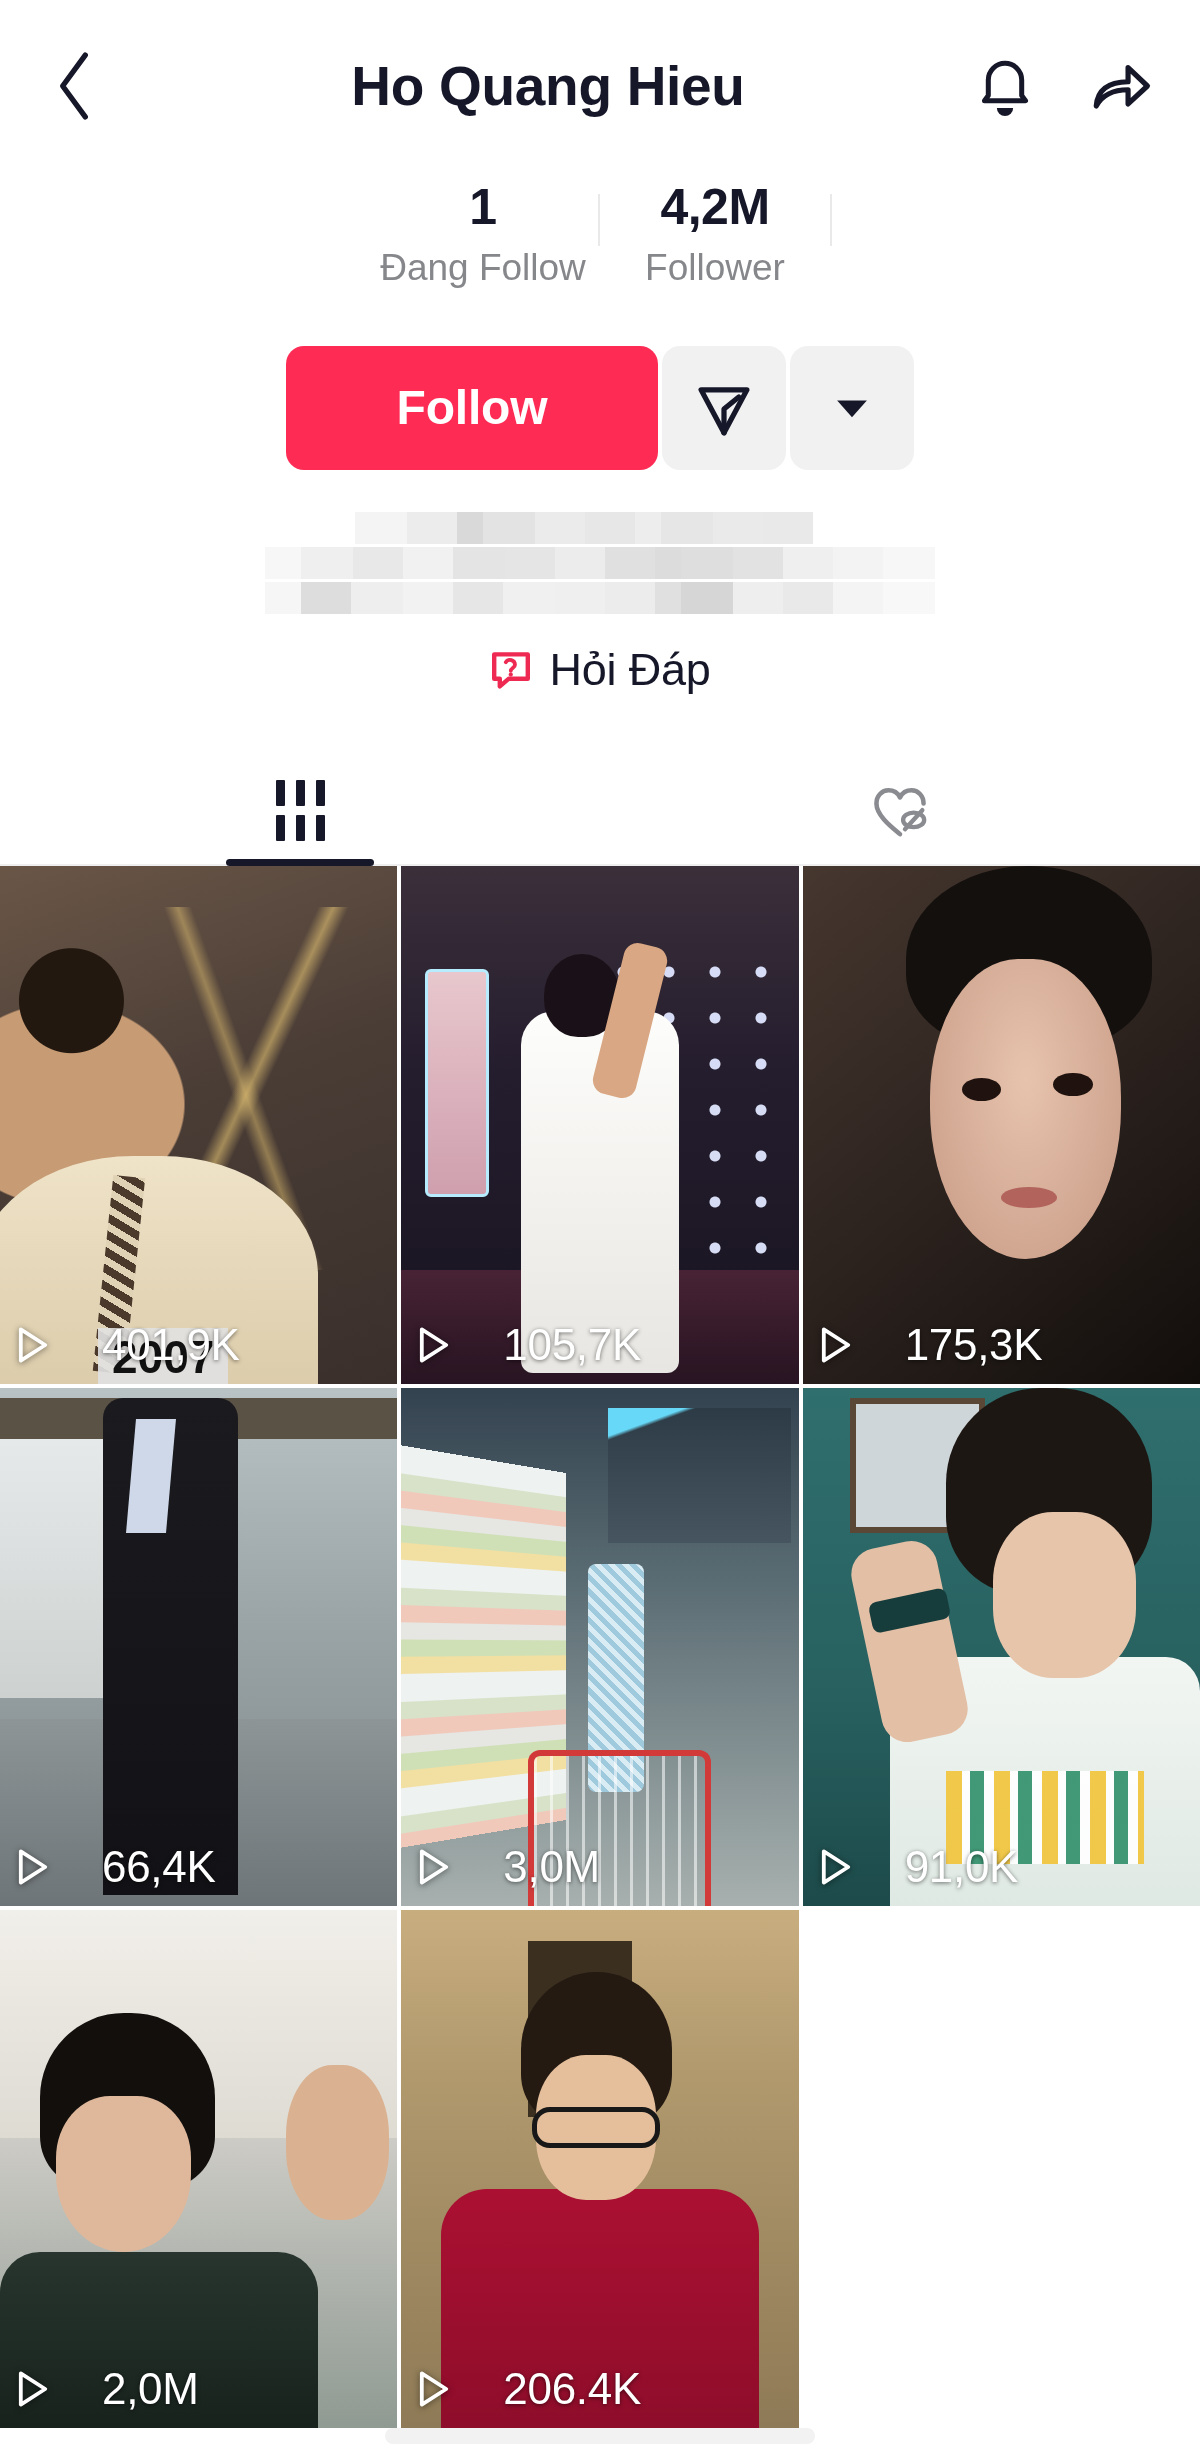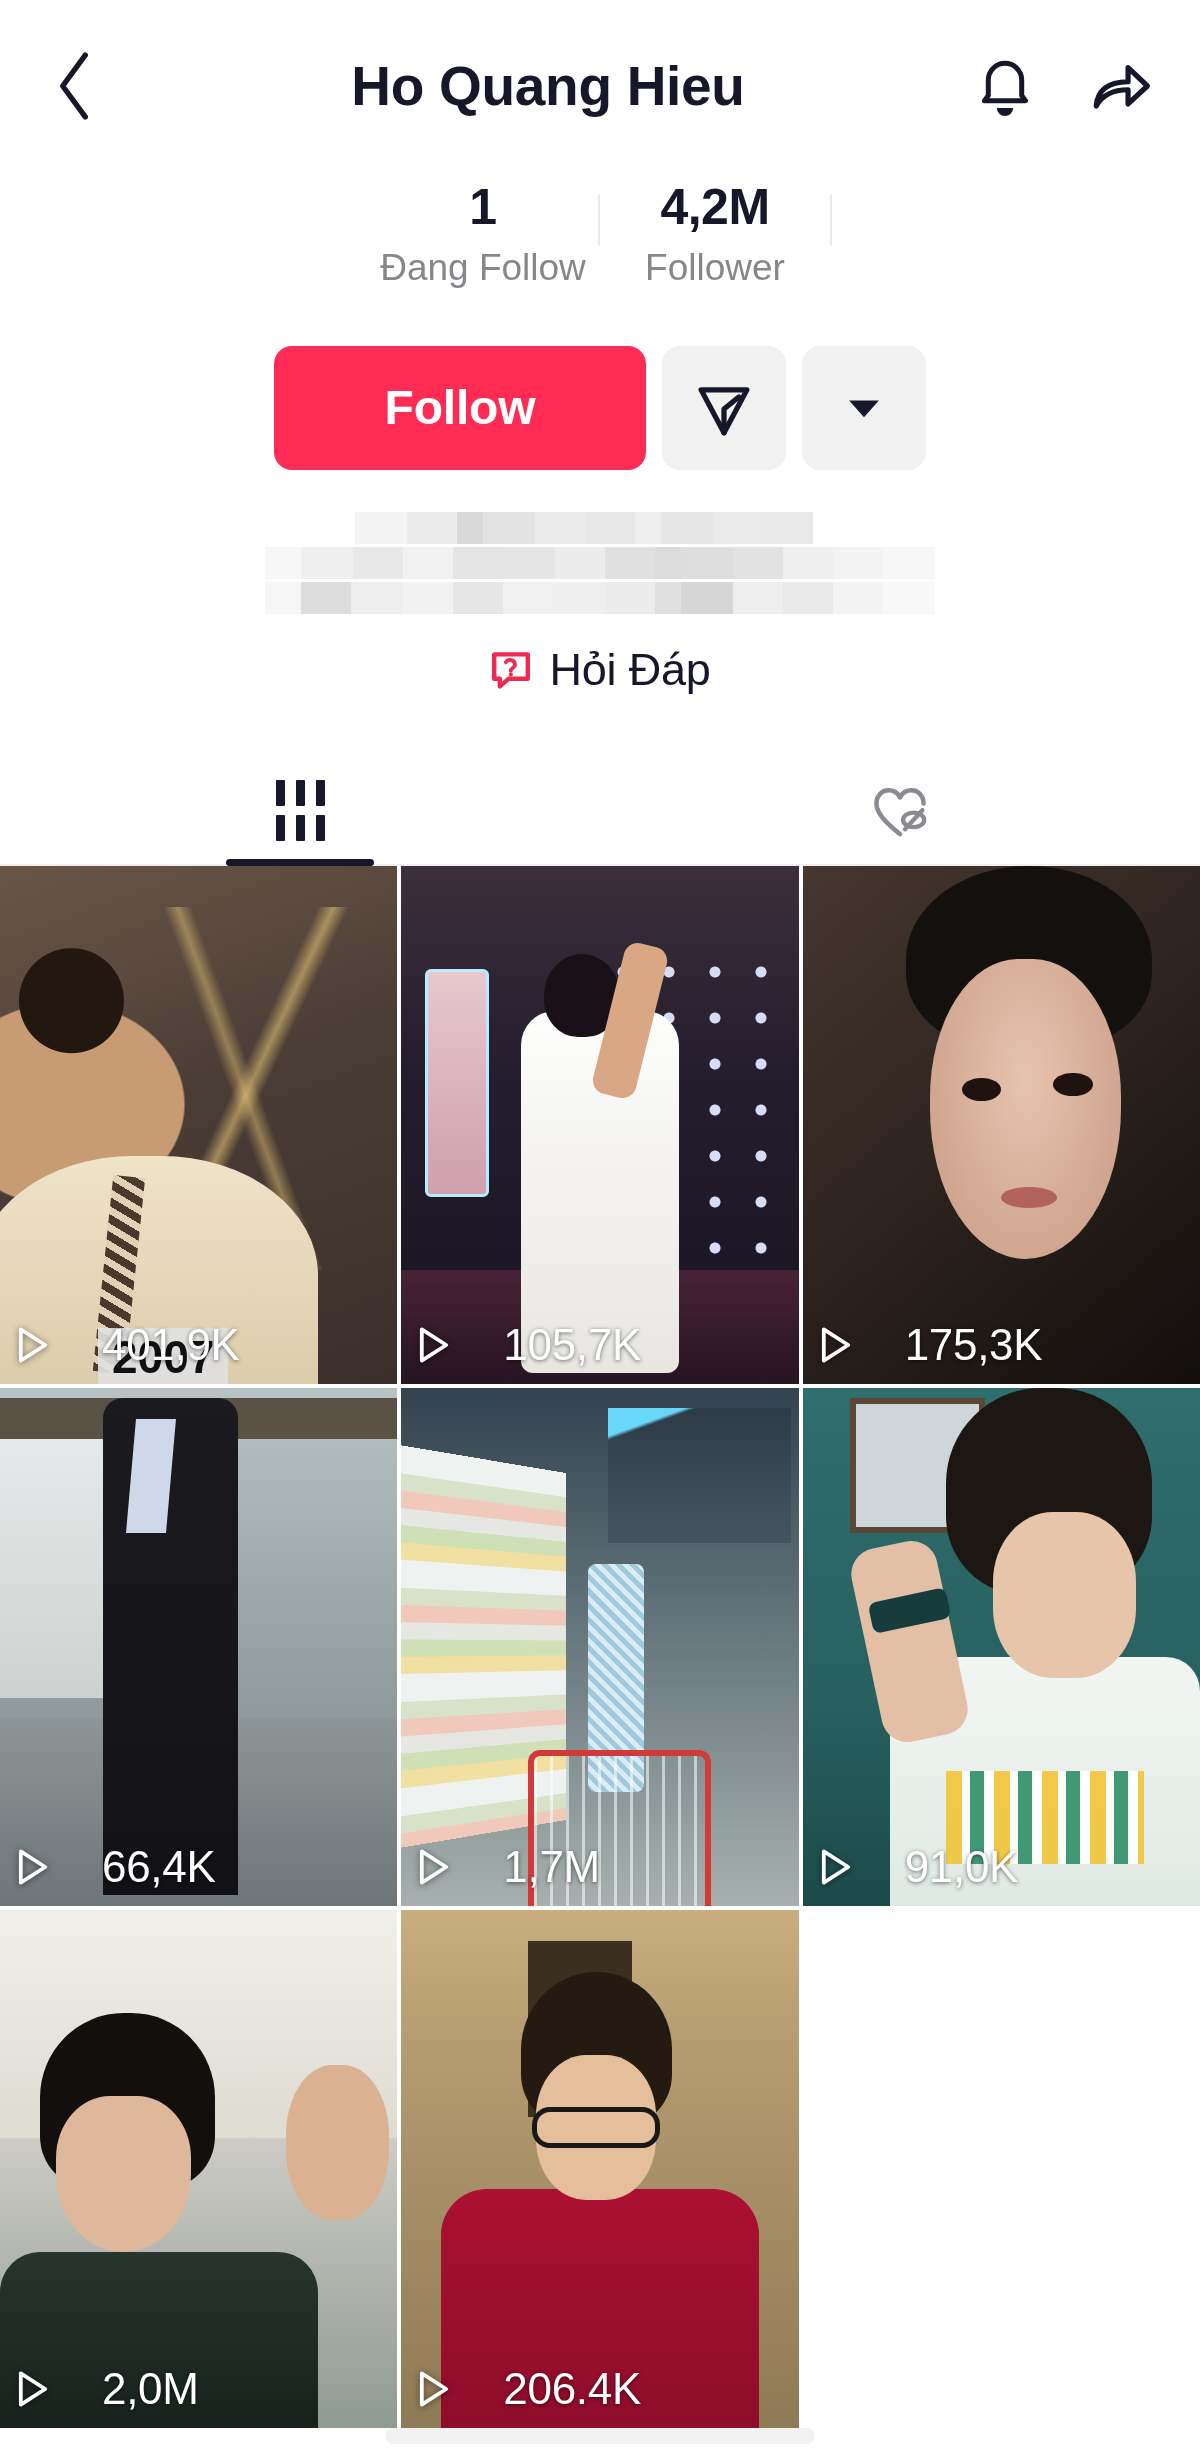--- a/index.html
+++ b/index.html
@@ -87,21 +87,21 @@
     height: 52px;
     background: #e9e9ea;
     margin-top: -28px;
   }
 
   
   .actions {
     display: flex;
     justify-content: center;
     align-items: center;
-    gap: 16px;
+    gap: 4px;
     margin-top: 57px;
   }
   .follow-btn {
     width: 372px;
     height: 124px;
     background: #fe2c55;
     border-radius: 18px;
     display: flex;
     align-items: center;
     justify-content: center;
@@ -606,21 +606,21 @@
           <div class="shelf"></div>
           <div class="person"></div>
           <div class="cart"></div>
         </div>
         <div class="vstats">
           <span class="play-wrap">
             <svg width="34" height="40" viewBox="0 0 17 20" fill="none">
               <path d="M2.4 2.2 L14.6 10 L2.4 17.8 Z" stroke="#ffffff" stroke-width="1.9" stroke-linejoin="round"></path>
             </svg>
           </span>
-          <span class="vcount">1,7M</span>
+          <span class="vcount">3,0M</span>
         </div>
       </div>
       <div class="vcell">
         <div class="vthumb t6">
           <div class="frame"></div>
           <div class="tee"></div>
           <div class="print"></div>
           <div class="hair"></div>
           <div class="face"></div>
           <div class="arm"></div>

